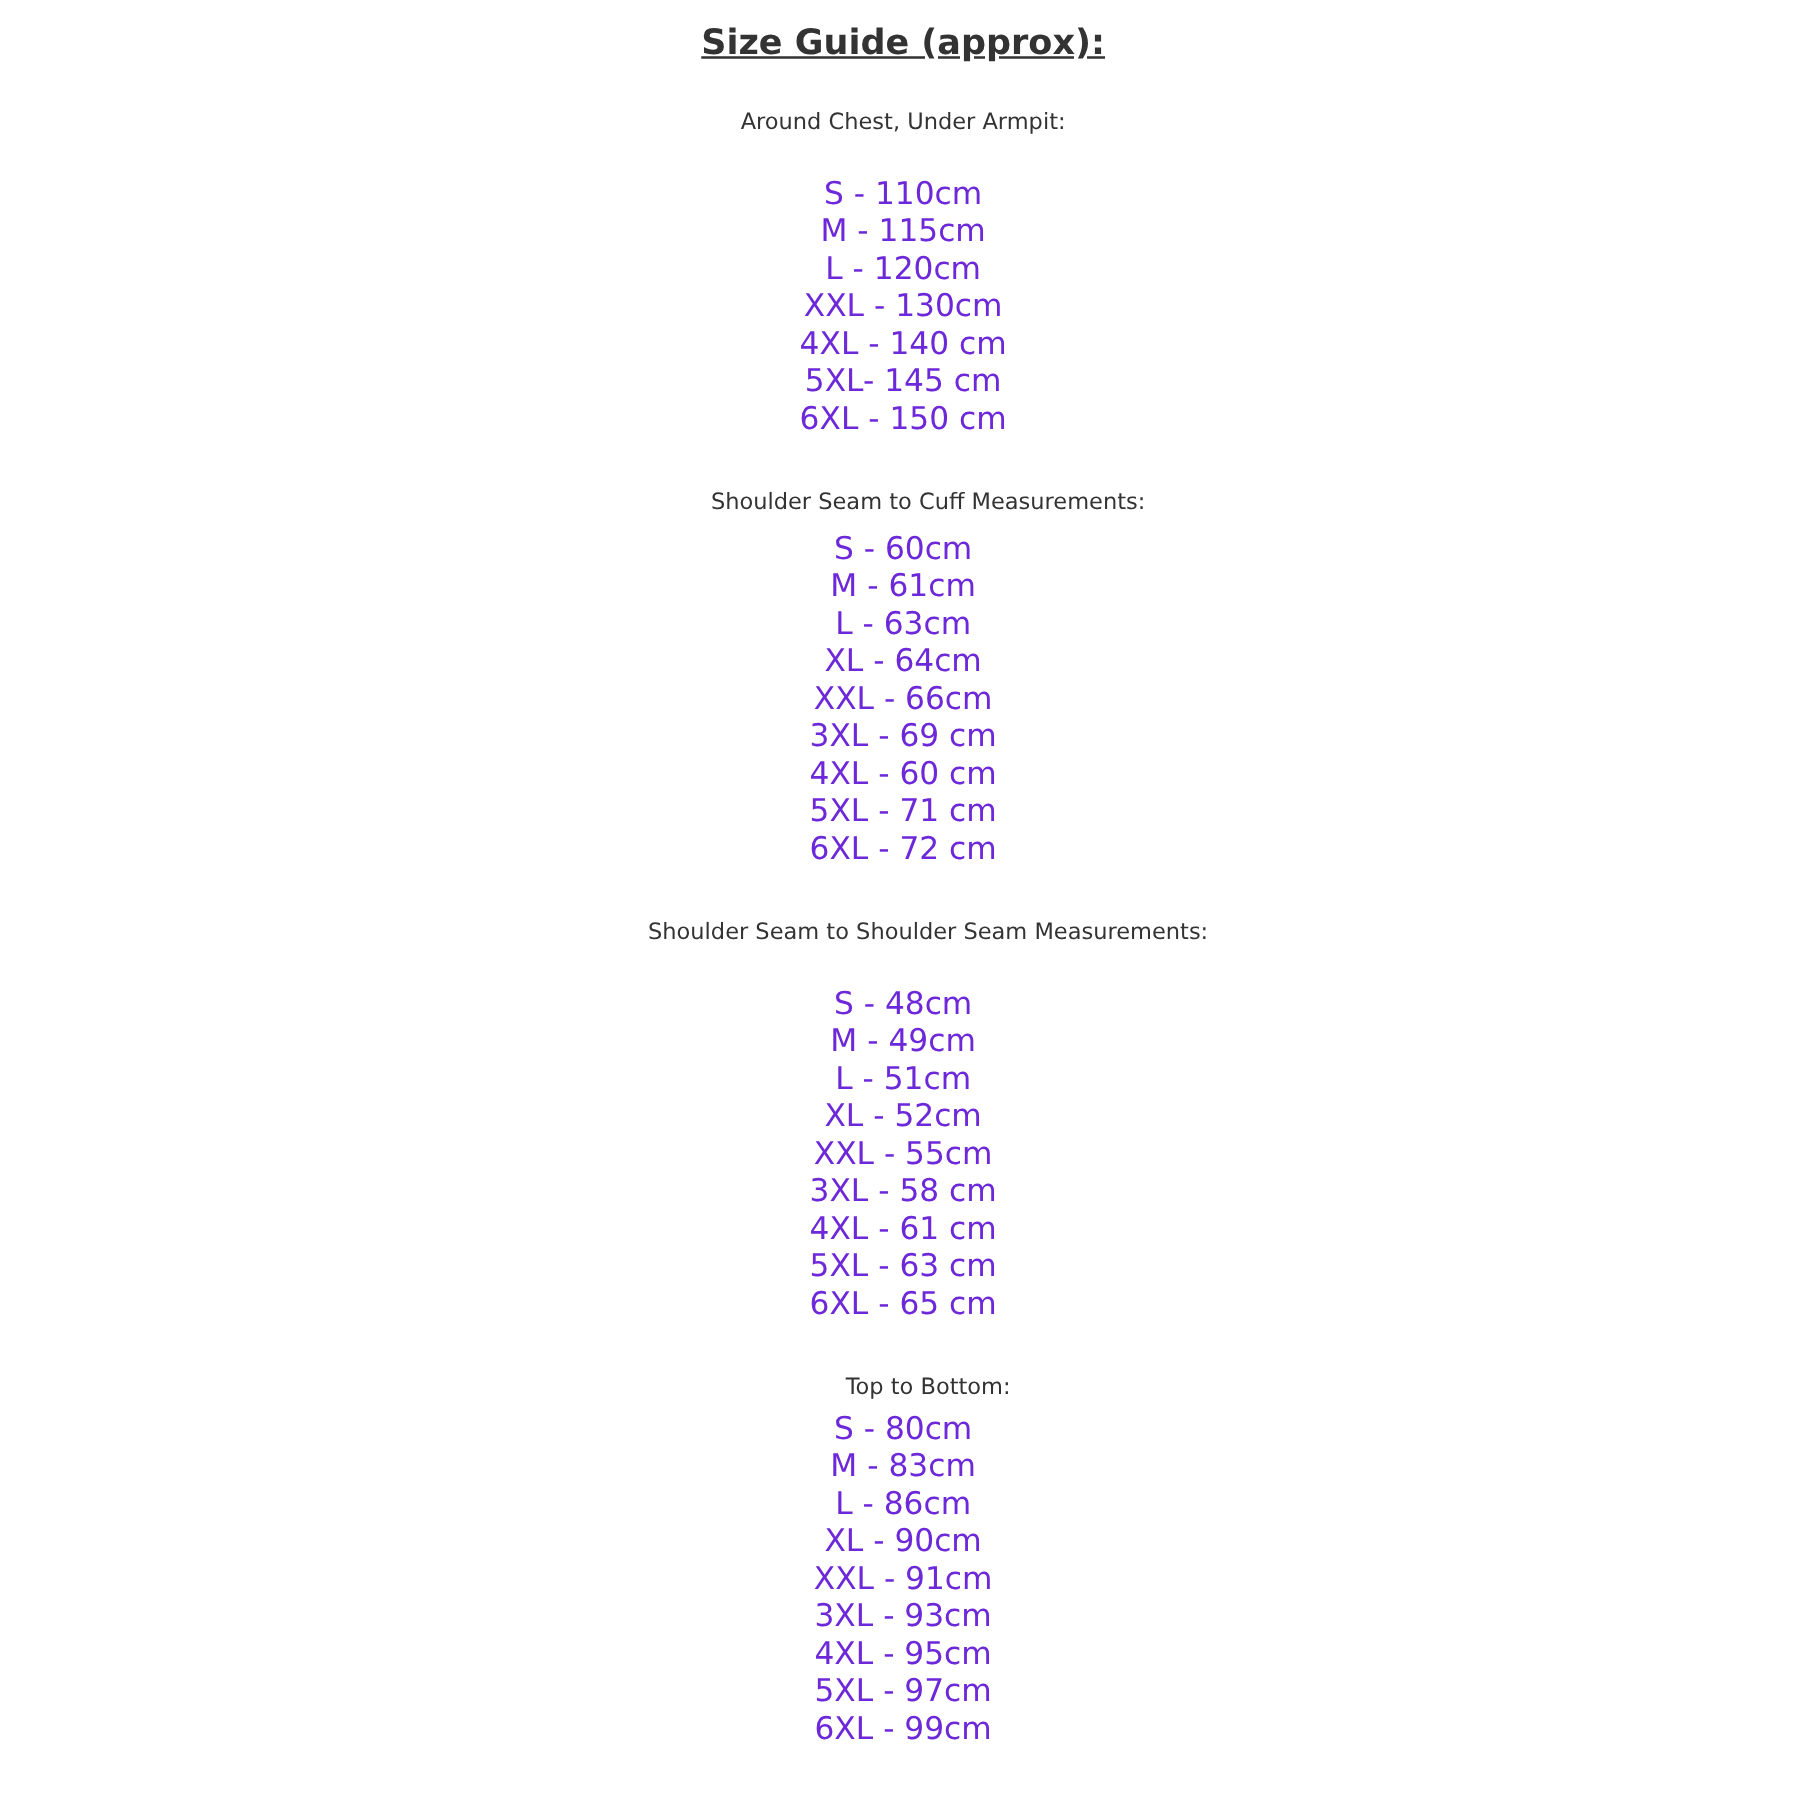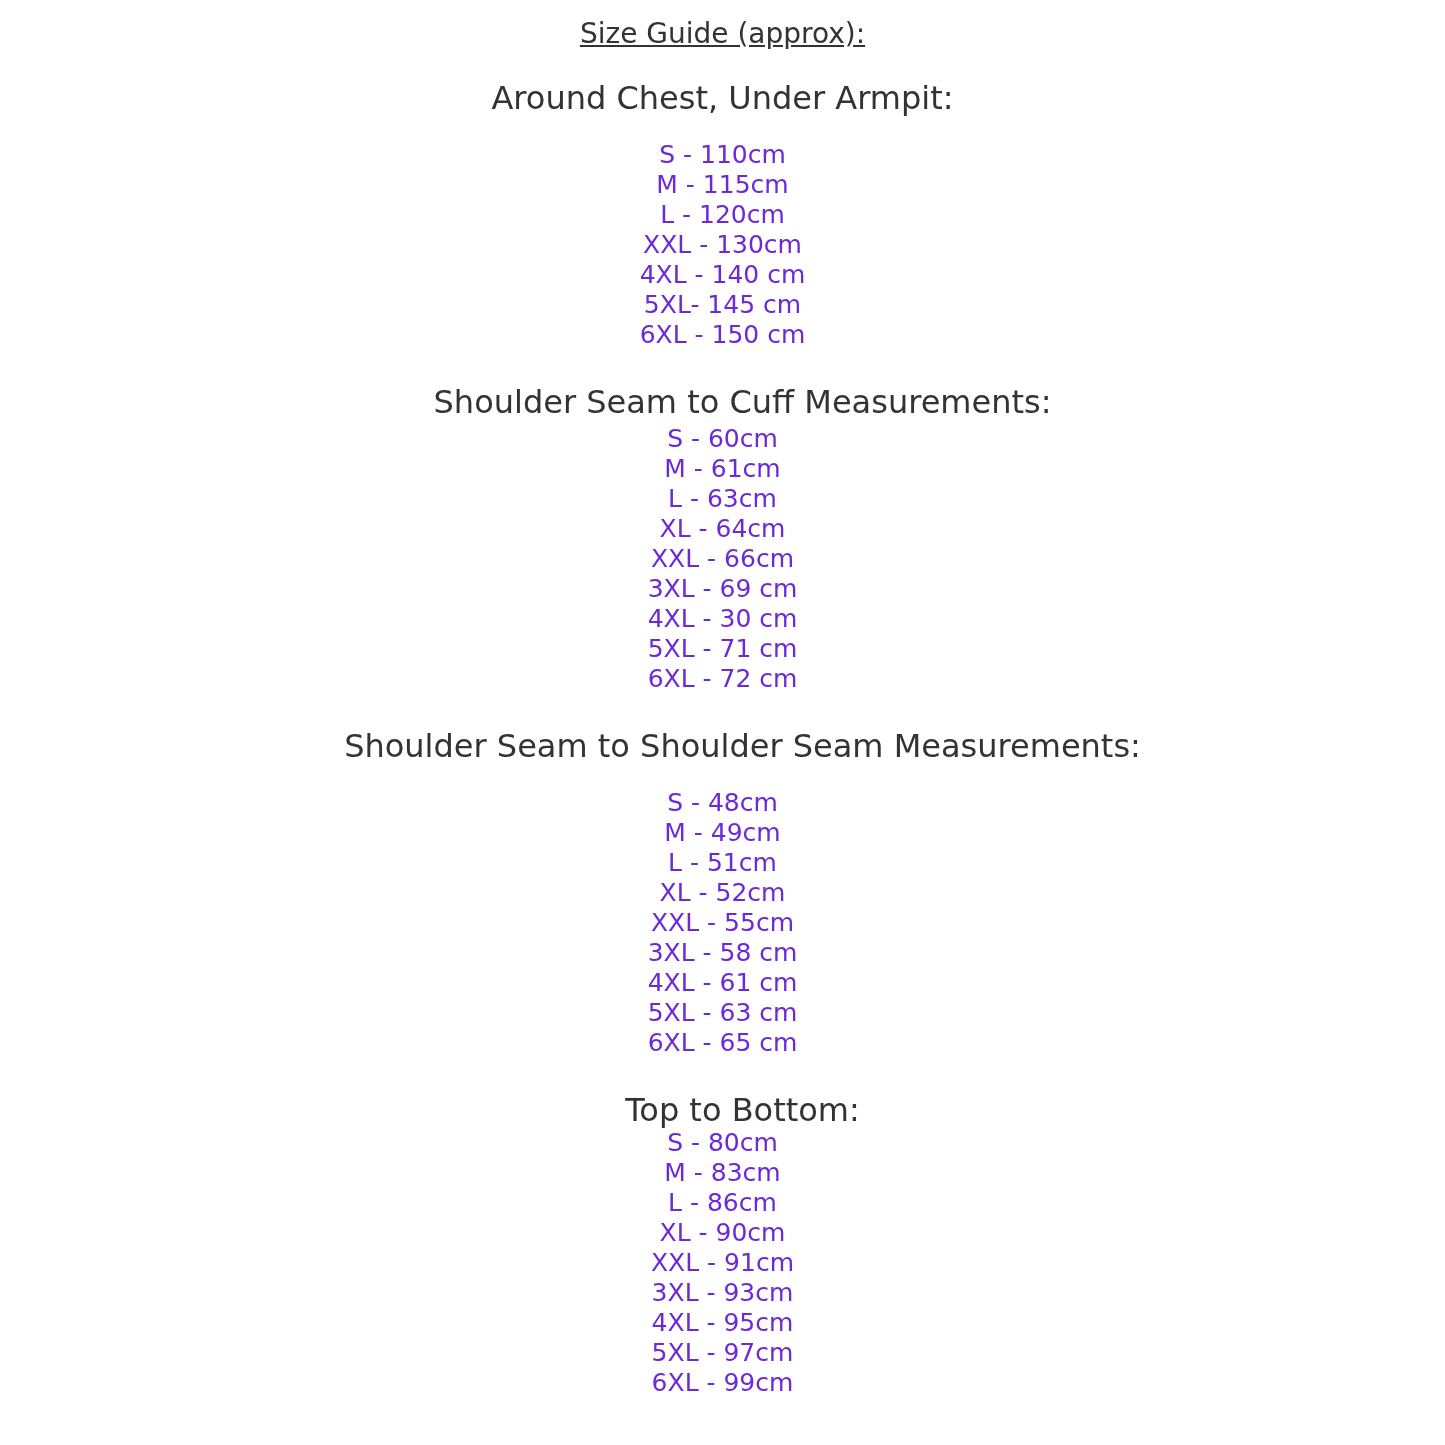--- a/index.html
+++ b/index.html
@@ -19,25 +19,25 @@
     height: 1445px;
     box-sizing: border-box;
     padding-top: 14px;
     text-align: center;
   }
   .title {
     font-size: 28px;
     line-height: 40px;
     text-decoration: underline;
     margin: 0 0 26px 0;
-    font-weight: normal;
+    font-weight: bold;
     color: #333333;
   }
   .section-head {
-    font-size: 32px;
+    font-size: 18px;
     line-height: 36px;
     margin: 0;
     color: #333333;
   }
   .section-head.gap-before {
     margin-top: 34px;
     padding-left: 40px;
   }
   .measure-list {
     list-style: none;
@@ -77,21 +77,21 @@
   <div class="block">
     <p class="section-head gap-before">Shoulder Seam to Cuff Measurements:</p>
     <div class="spacer-sm"></div>
     <ul class="measure-list">
       <li>S - 60cm</li>
       <li>M - 61cm</li>
       <li>L - 63cm</li>
       <li>XL - 64cm</li>
       <li>XXL - 66cm</li>
       <li>3XL - 69 cm</li>
-      <li>4XL - 30 cm</li>
+      <li>4XL - 60 cm</li>
       <li>5XL - 71 cm</li>
       <li>6XL - 72 cm</li>
     </ul>
   </div>
 
   <div class="block">
     <p class="section-head gap-before">Shoulder Seam to Shoulder Seam Measurements:</p>
     <div class="spacer-lg"></div>
     <ul class="measure-list">
       <li>S - 48cm</li>

